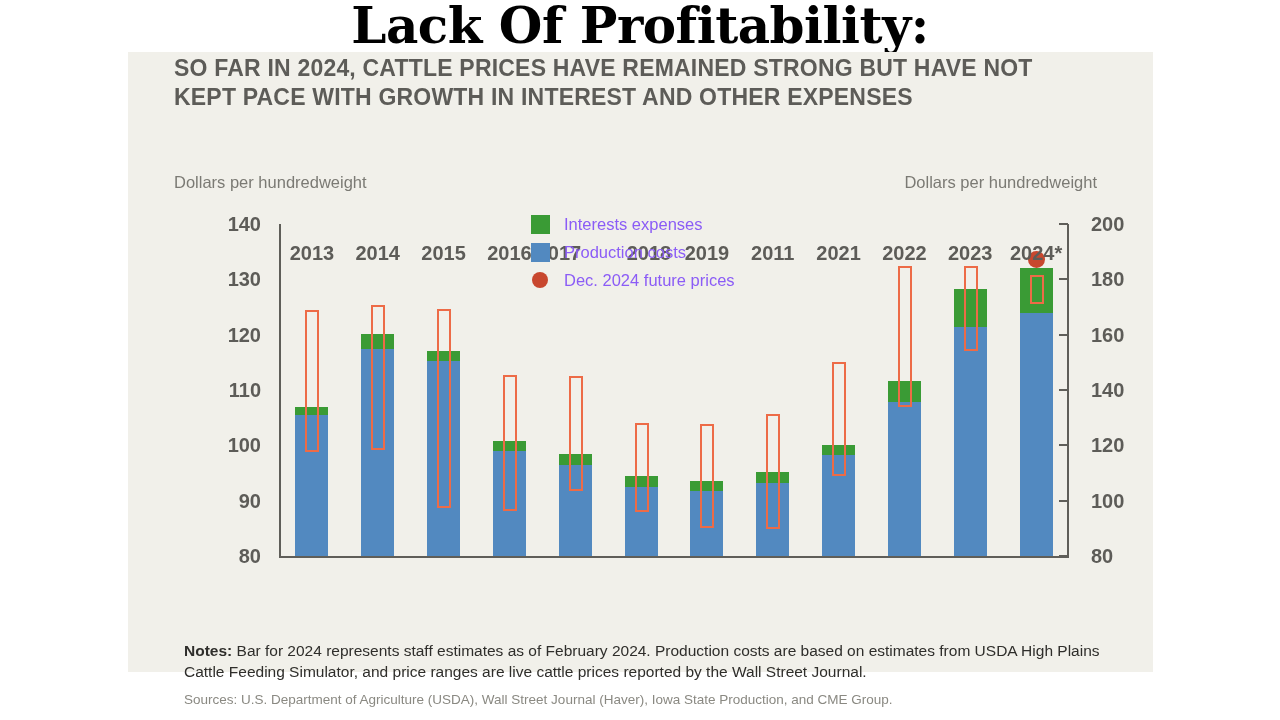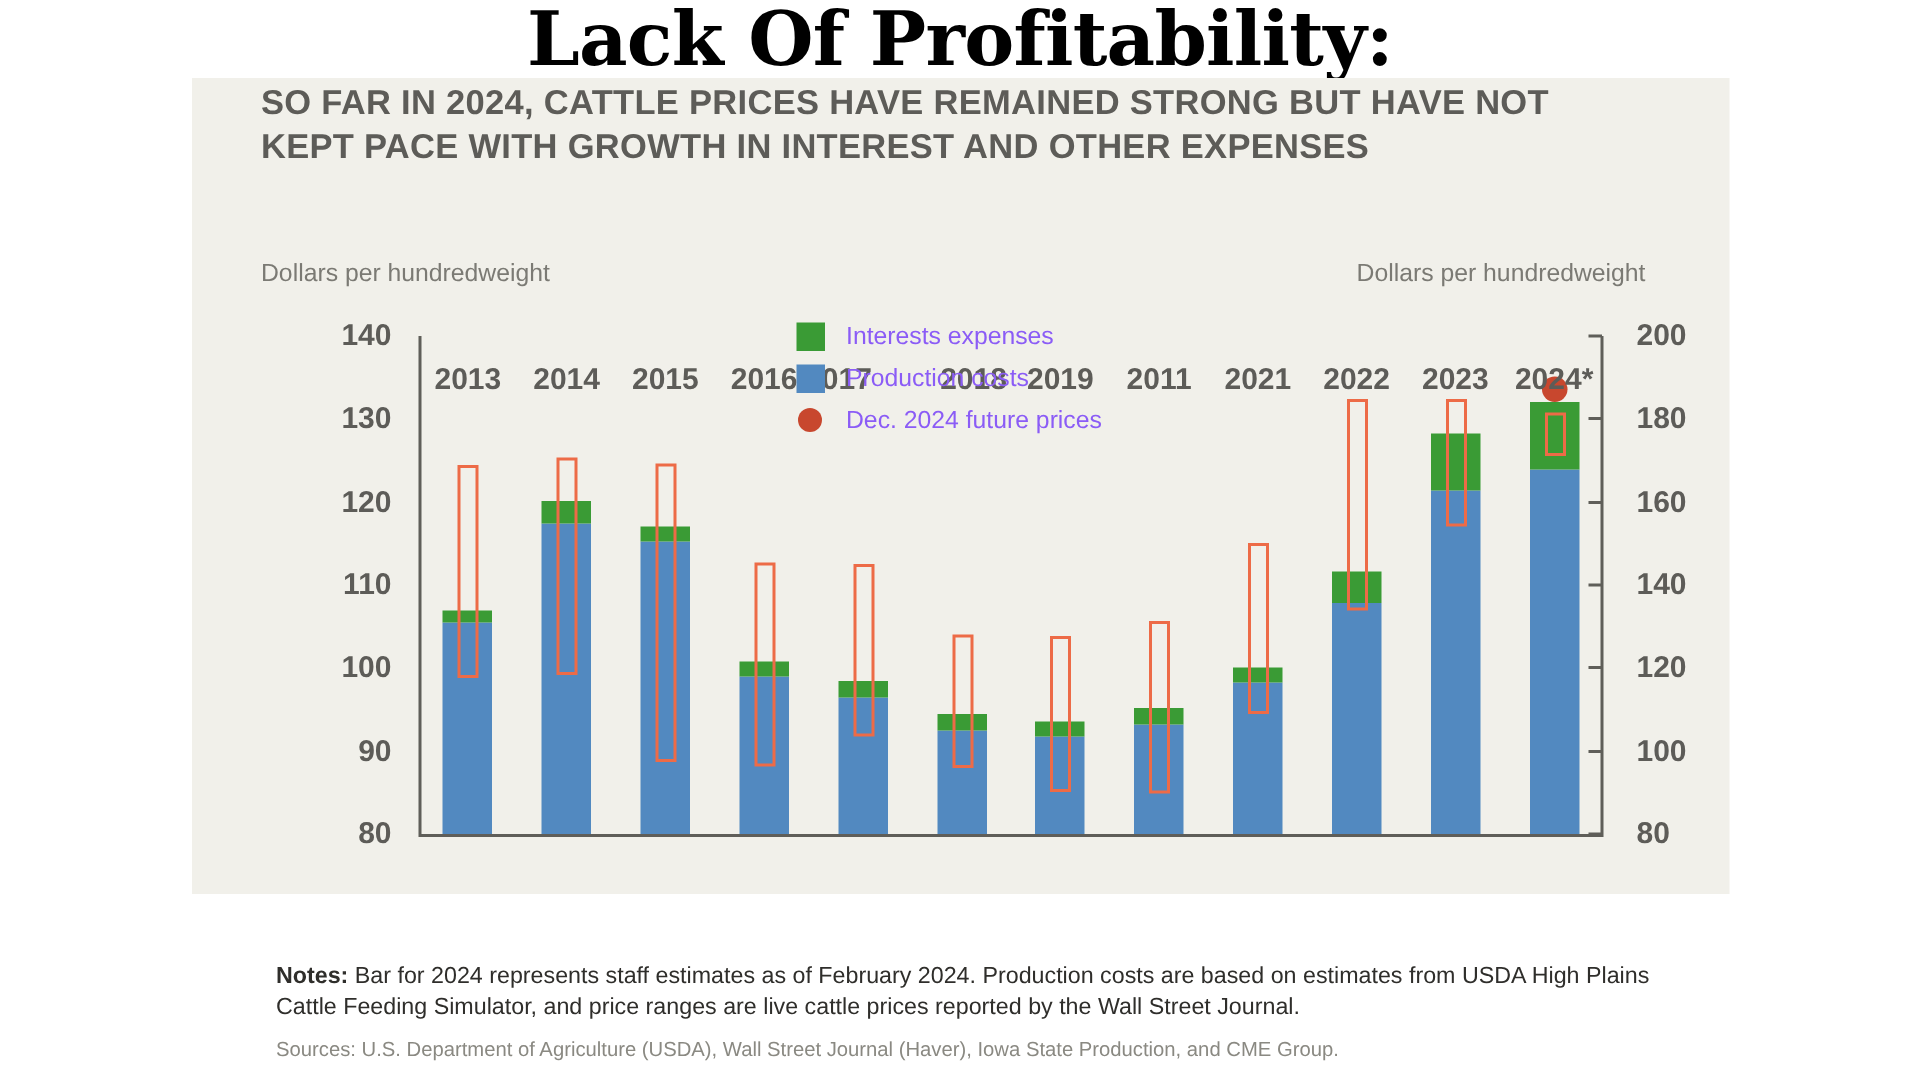--- a/index.html
+++ b/index.html
@@ -23,21 +23,21 @@
     letter-spacing: -0.5px;
     color: #000;
     line-height: 56px;
     white-space: nowrap;
   }
 
   
   .panel {
     position: absolute;
     left: 128px; top: 52px;
-    width: 1025px; height: 544px;
+    width: 1025px; height: 620px;
     background: #f1f0ea;
   }
 
   .headline {
     position: absolute;
     left: 46px; top: 2px;
     width: 900px;
     font-size: 23px;
     font-weight: 700;
     letter-spacing: 0.2px;

